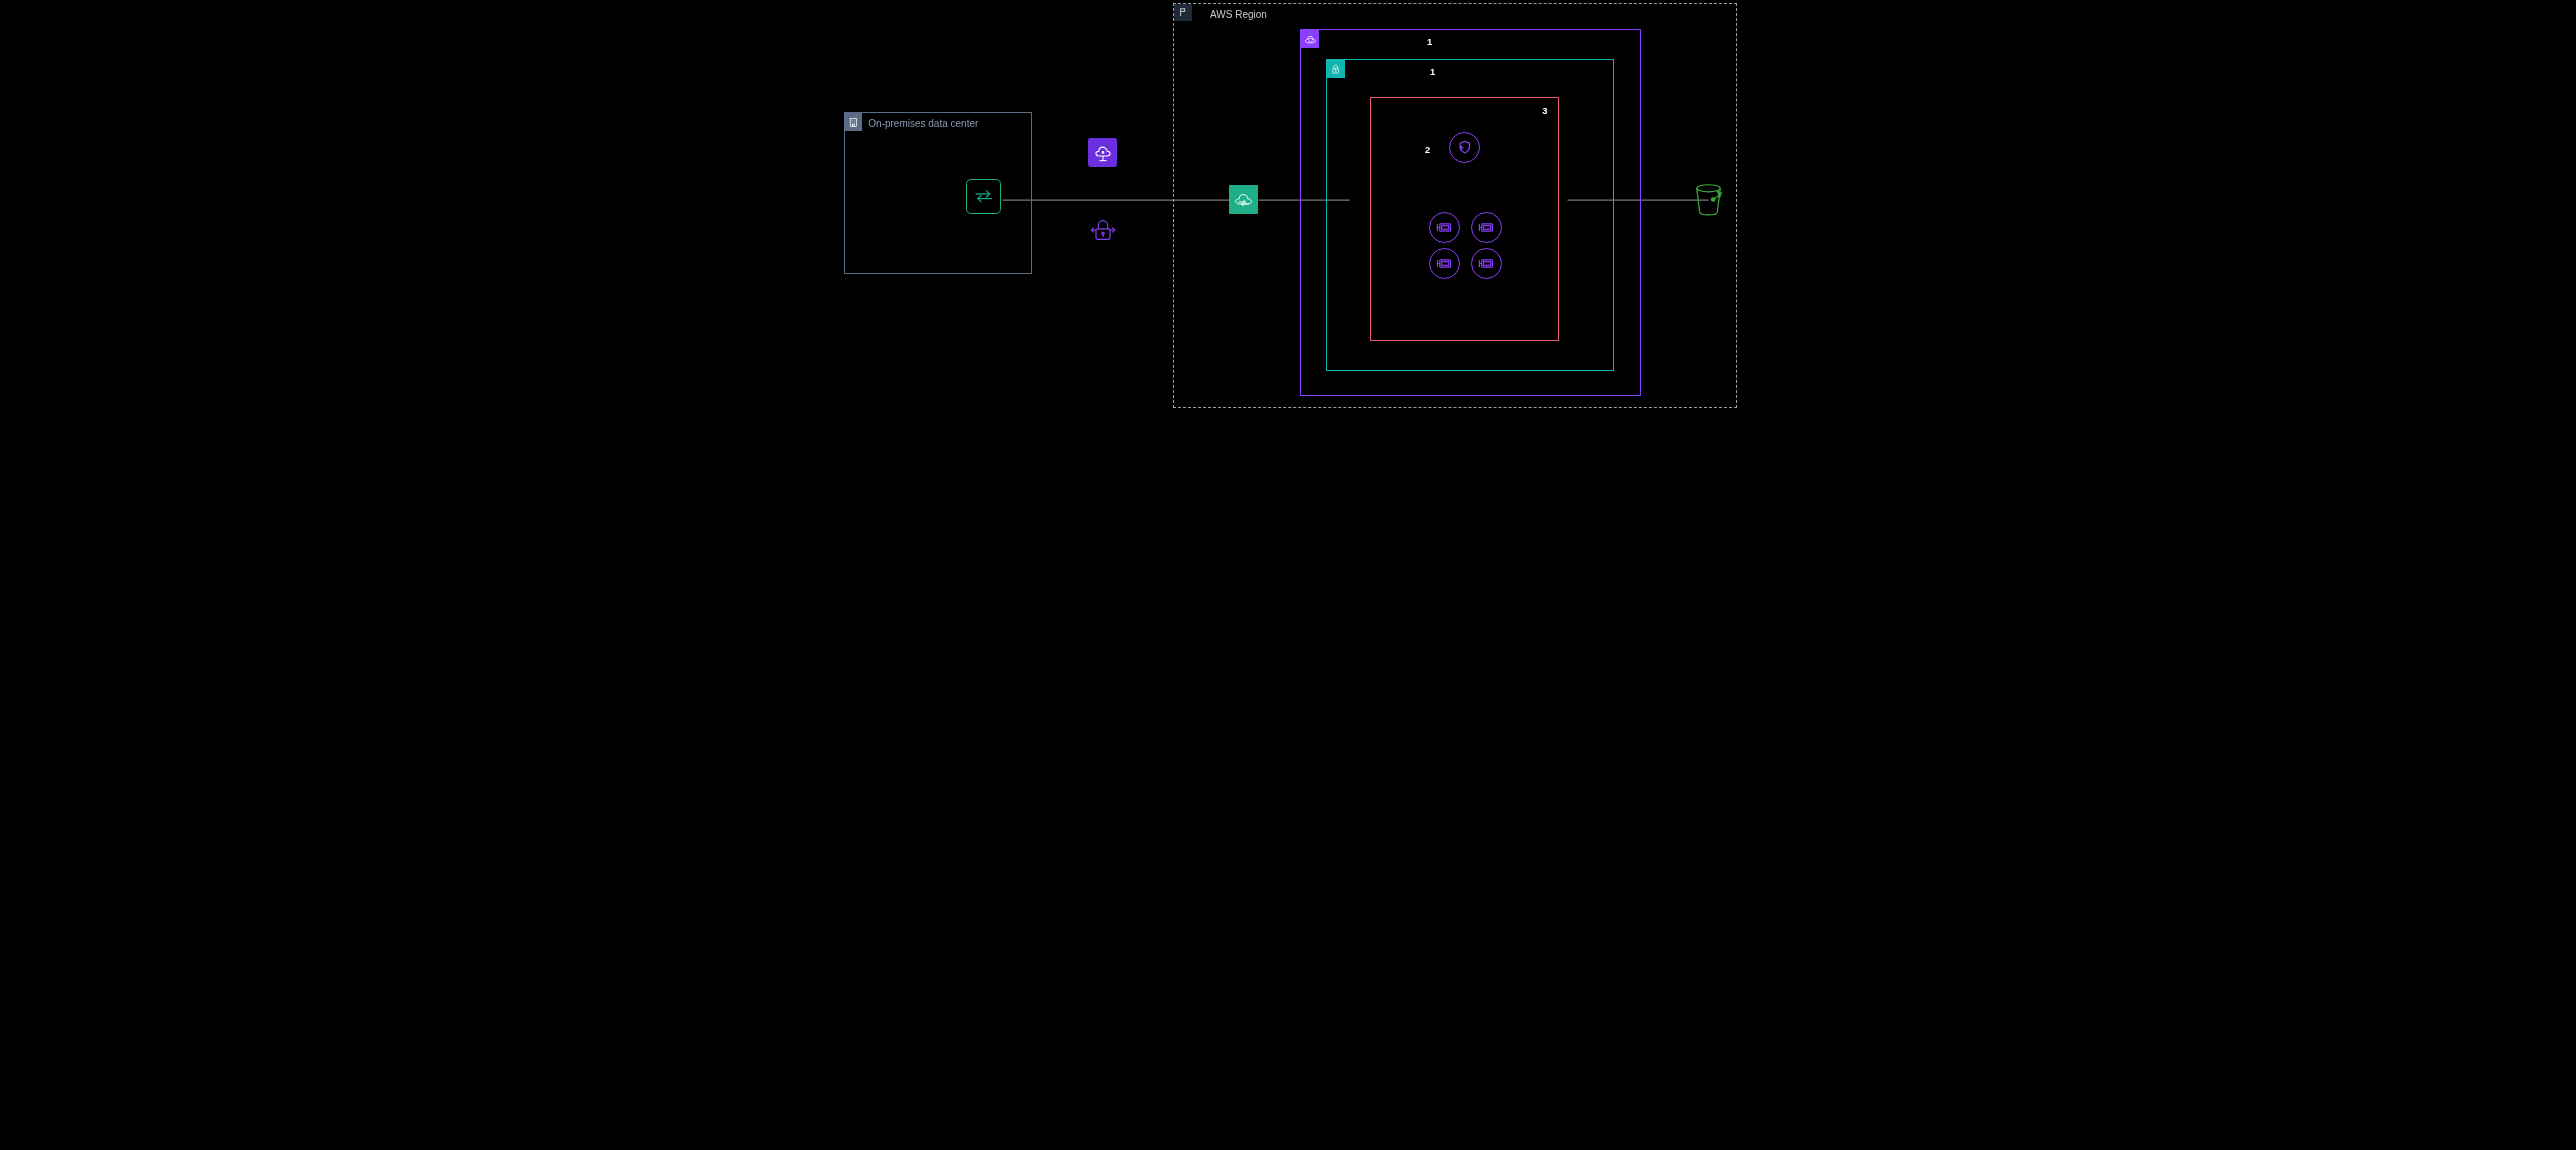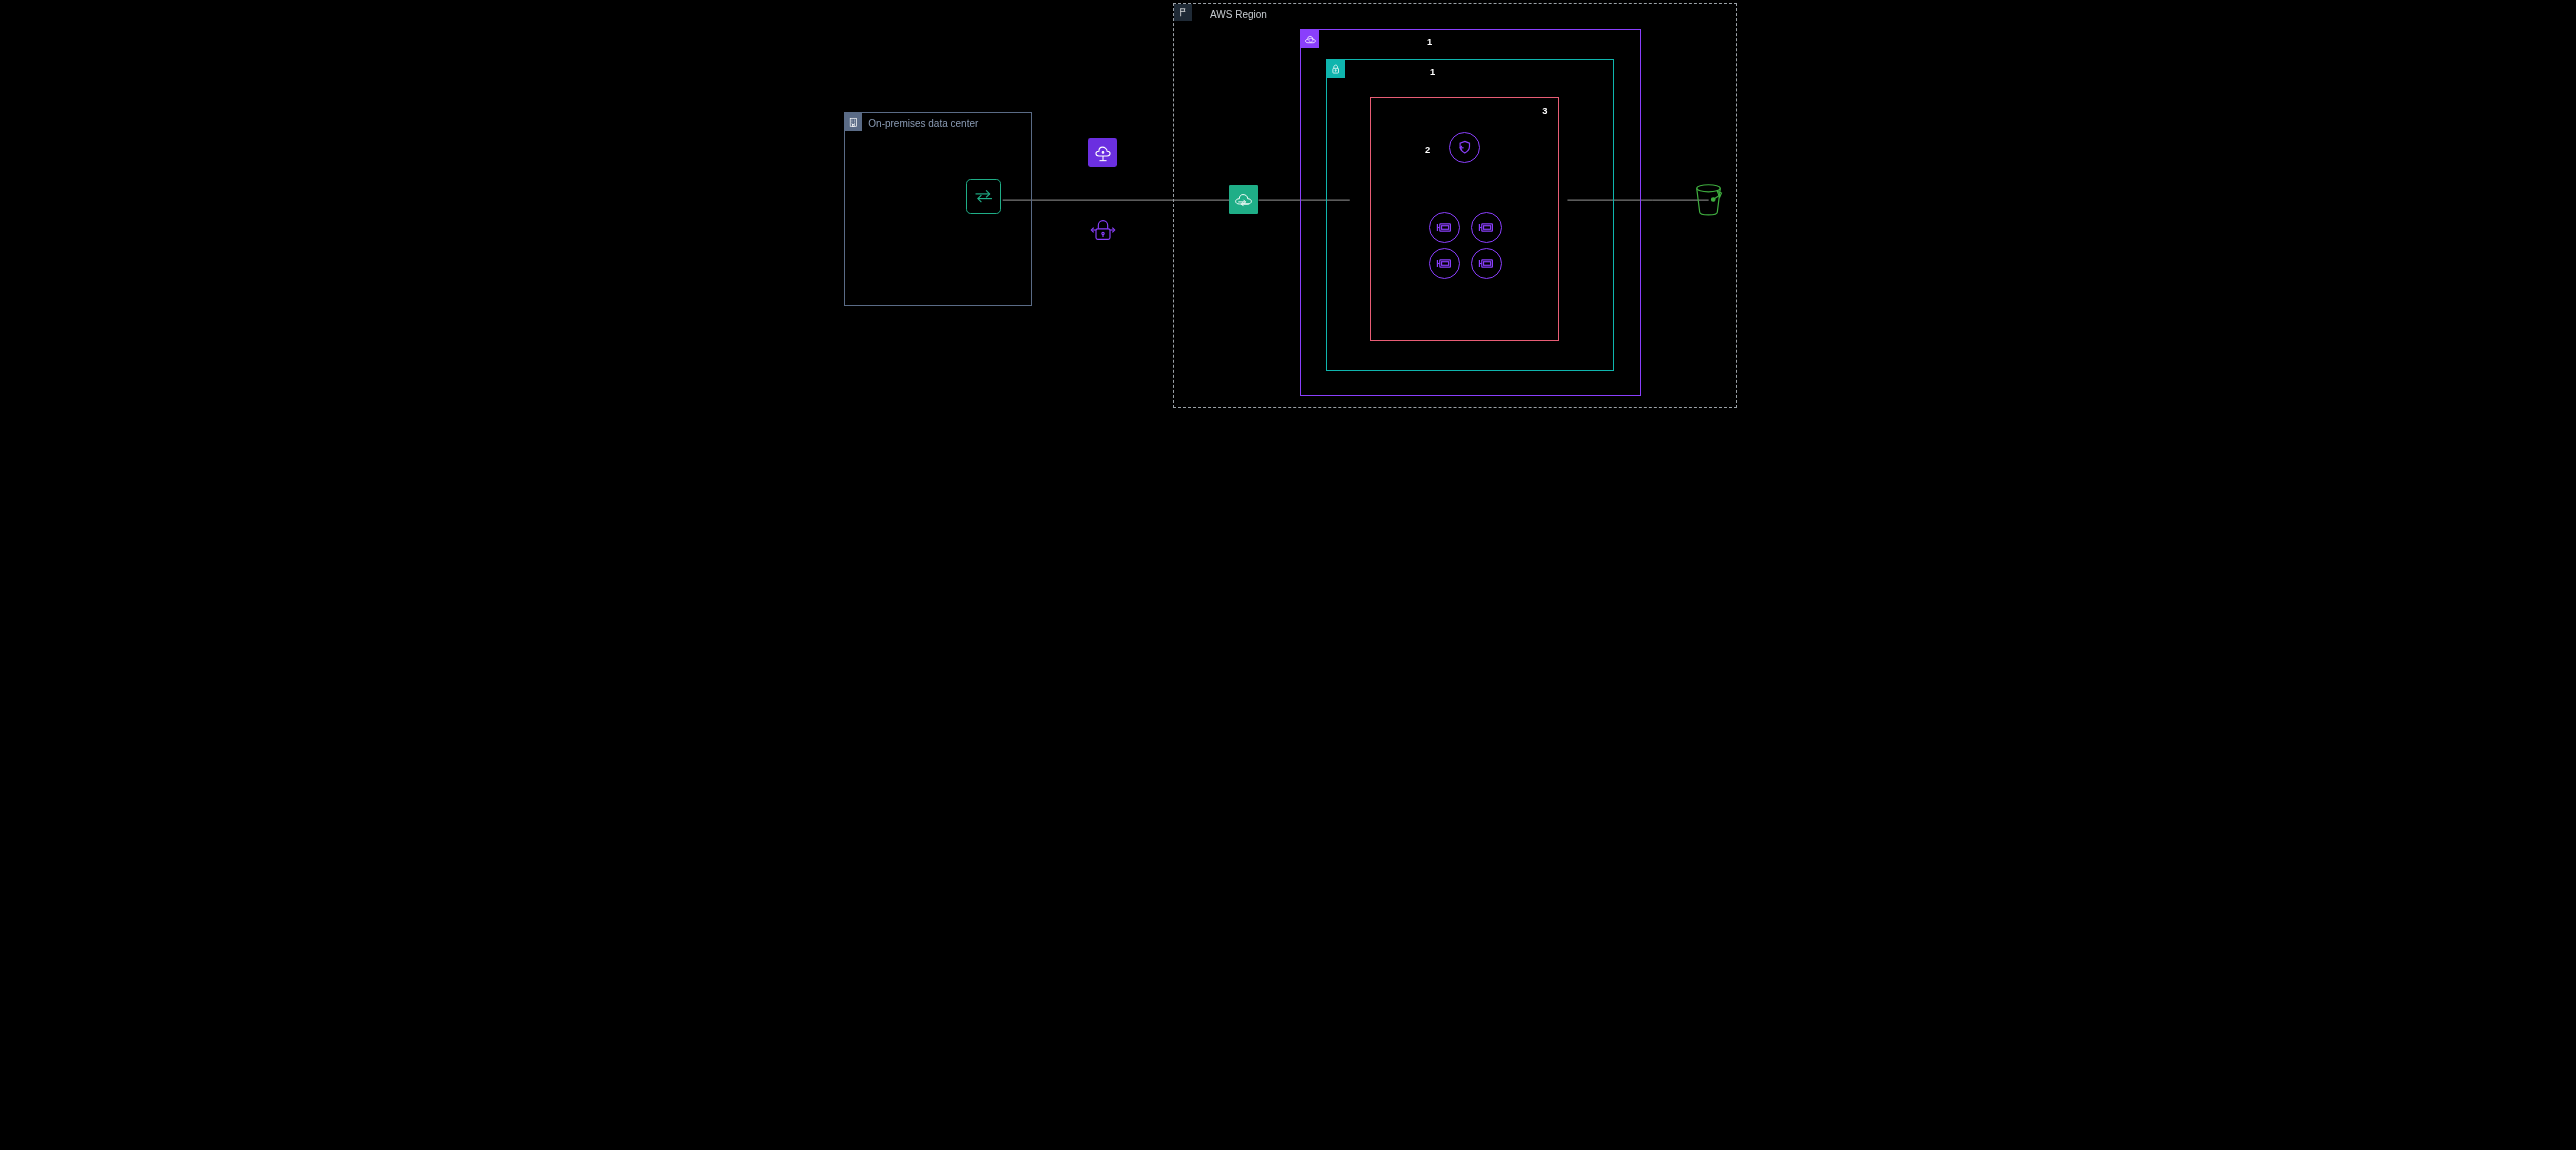--- a/index.html
+++ b/index.html
@@ -15,21 +15,21 @@
 
 <div class="canvas">
 
   <svg class="box" style="left:0;top:0;width:906px;height:412px;pointer-events:none" viewBox="0 0 1540 700" width="906" height="412">
     <line x1="285" y1="340" x2="670" y2="340" stroke="#fff" stroke-width="1"></line>
     <line x1="720" y1="340" x2="875" y2="340" stroke="#fff" stroke-width="1"></line>
     <line x1="1245" y1="340" x2="1390" y2="340" stroke="#fff" stroke-width="1"></line>
     <line x1="1390" y1="340" x2="1485" y2="340" stroke="#fff" stroke-width="1"></line>
   </svg>
 
-  <div class="box" style="left:8.8px;top:112px;width:188px;height:194px;border:0.6px solid #5A6B86">
+  <div class="box" style="left:8.8px;top:112px;width:188px;height:162px;border:0.6px solid #5A6B86">
     <div class="badge" style="left:0;top:0;background:#5A6B86">
       <svg class="icon-svg" width="10.6" height="10.6" viewBox="0 0 24 24" fill="none" stroke="#fff" stroke-width="1.6">
           <rect x="5" y="3" width="14" height="18"></rect>
           <line x1="8" y1="7" x2="10" y2="7"></line>
           <line x1="14" y1="7" x2="16" y2="7"></line>
           <line x1="8" y1="11" x2="10" y2="11"></line>
           <line x1="14" y1="11" x2="16" y2="11"></line>
           <line x1="8" y1="15" x2="10" y2="15"></line>
           <line x1="14" y1="15" x2="16" y2="15"></line>
           <rect x="10" y="17" width="4" height="4"></rect>

